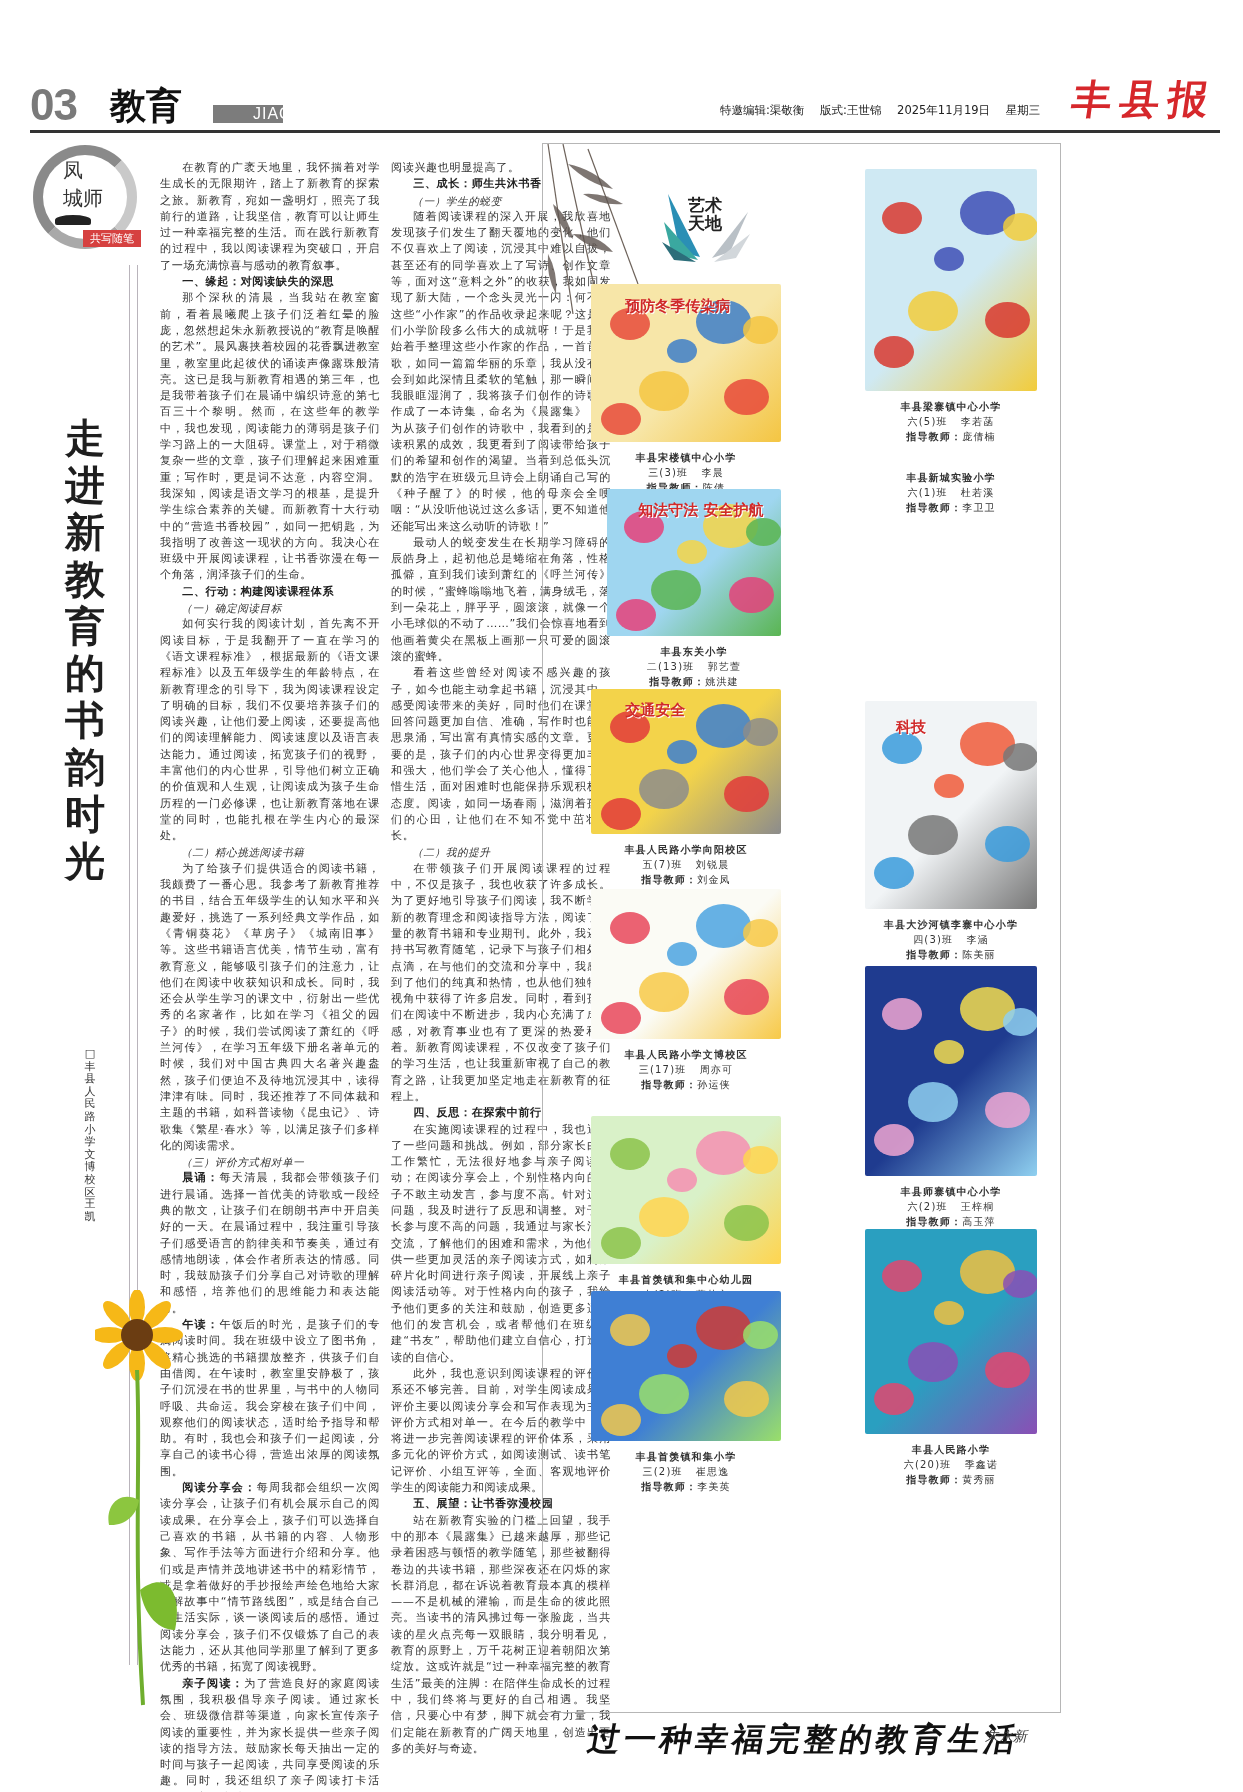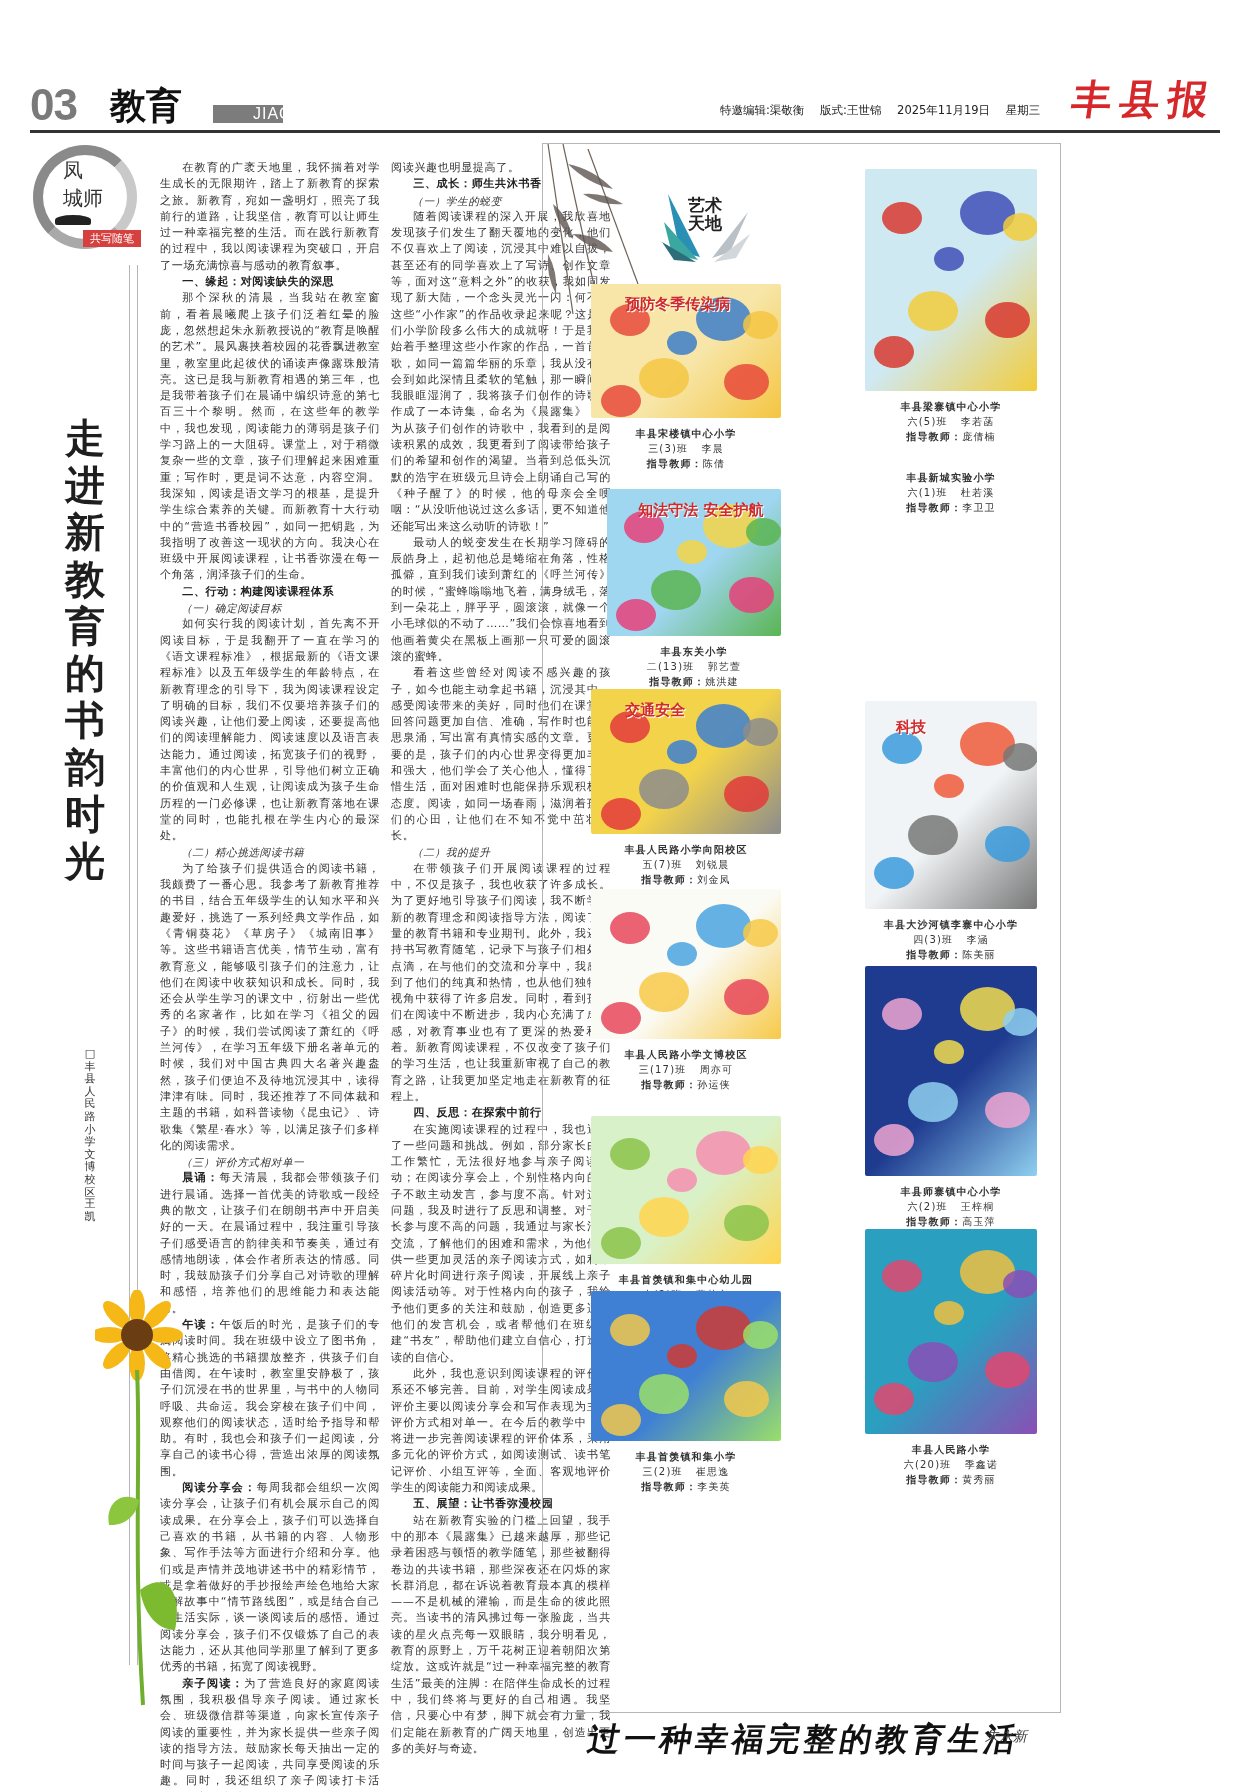--- a/index.html
+++ b/index.html
@@ -193,21 +193,21 @@
       <path d="M90 52 L54 80 L76 76 Z" fill="#d2d7db"></path>
     </svg>
     <div class="art-logo-text">
       <div>艺术</div>
       <div>天地</div>
     </div>
   </div>
   <div id="art-left"></div>
   <div id="art-right"></div>
 <div class="art-item left-art" style="left: 48px; top: 140px; width: 190px;">
-      <div class="art-pic" style="height:134px;background:linear-gradient(135deg,#f7e6a8 0%,#f7e6a8 55%,#f4c542 100%)">
+      <div class="art-pic" style="height:158px;background:linear-gradient(135deg,#f7e6a8 0%,#f7e6a8 55%,#f4c542 100%)">
         <div class="scrib" style="left:10%;top:15%;width:40px;height:32px;background:#e84a3b"></div>
         <div class="scrib" style="left:55%;top:10%;width:55px;height:44px;background:#3d7ec9"></div>
         <div class="scrib" style="left:25%;top:55%;width:50px;height:40px;background:#f4c542"></div>
         <div class="scrib" style="left:70%;top:60%;width:45px;height:36px;background:#e84a3b"></div>
         <div class="scrib" style="left:40%;top:35%;width:30px;height:24px;background:#3d7ec9"></div>
         <div class="scrib" style="left:80%;top:20%;width:35px;height:28px;background:#f4c542"></div>
         <div class="scrib" style="left:5%;top:75%;width:40px;height:32px;background:#e84a3b"></div>
         <div class="title-tag" style="left:18%;top:8%">预防冬季传染病</div>
       </div>
       <div class="art-cap">

